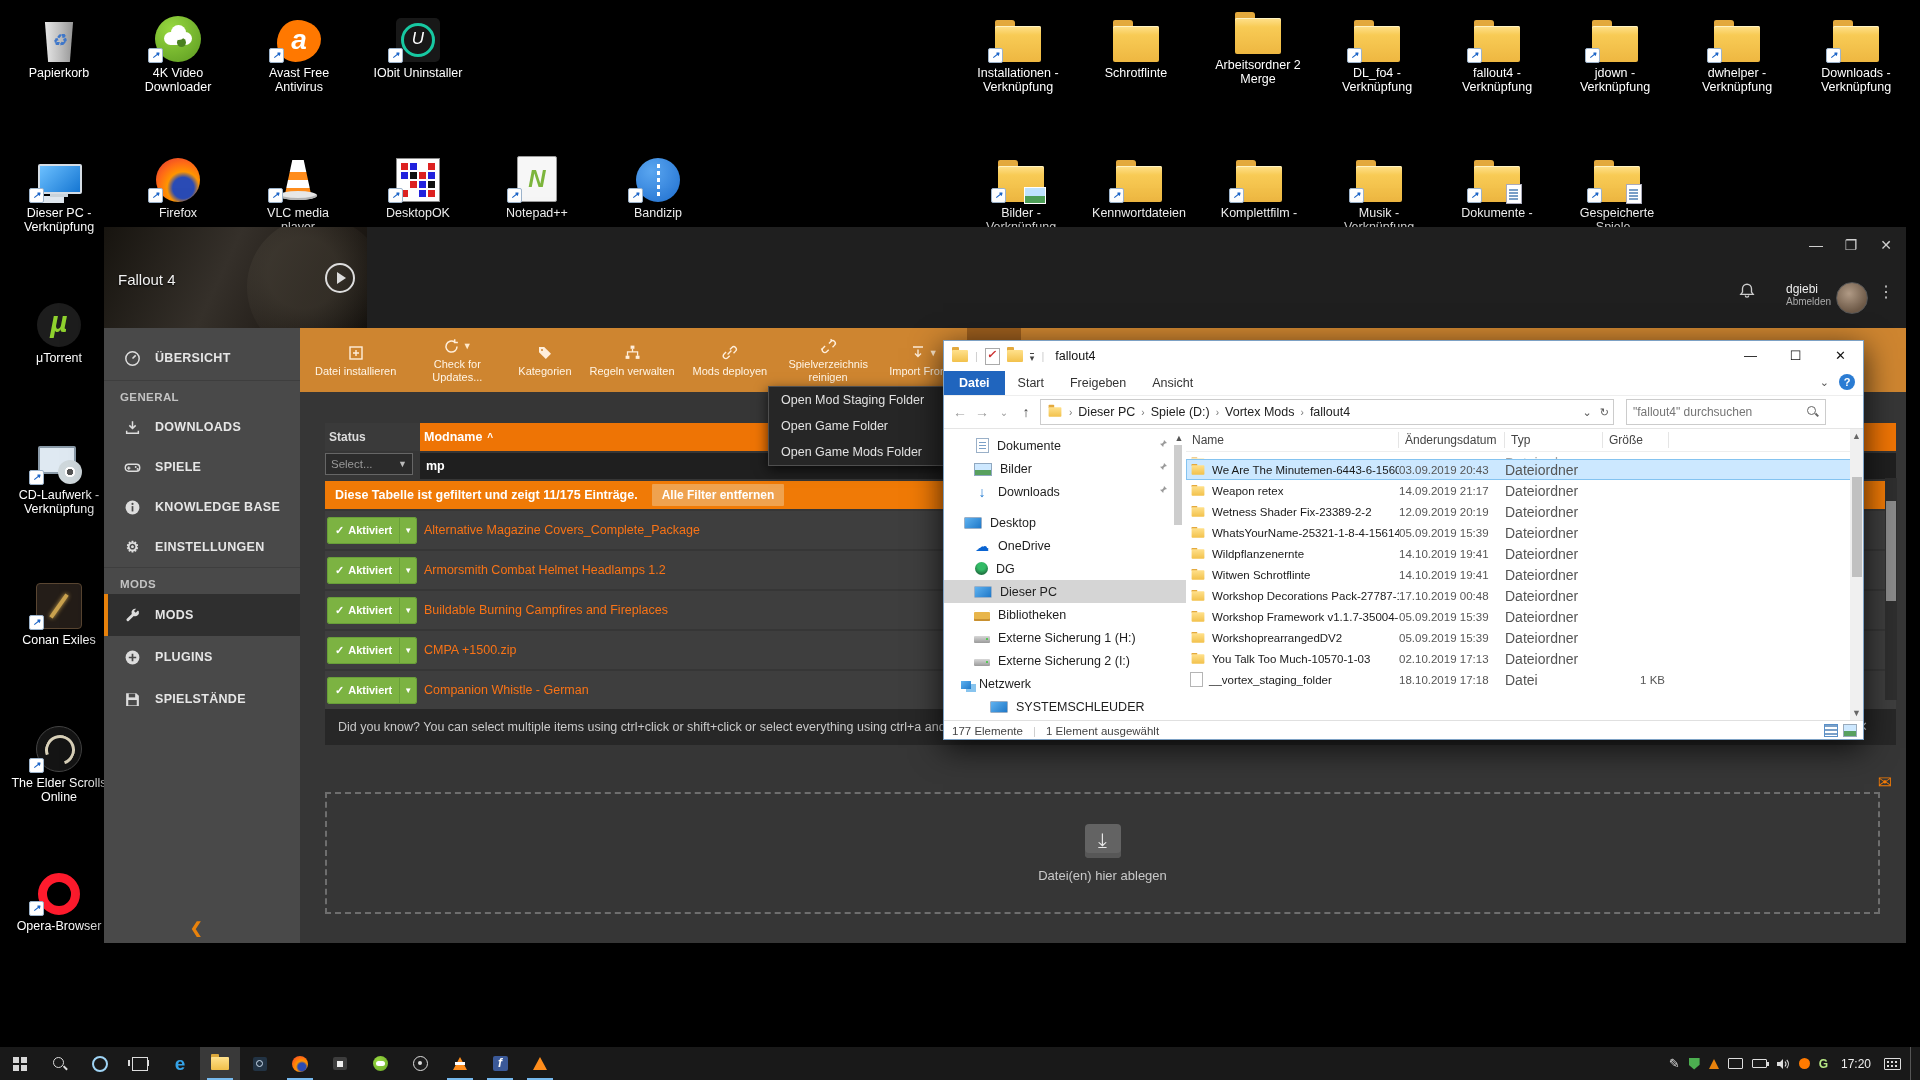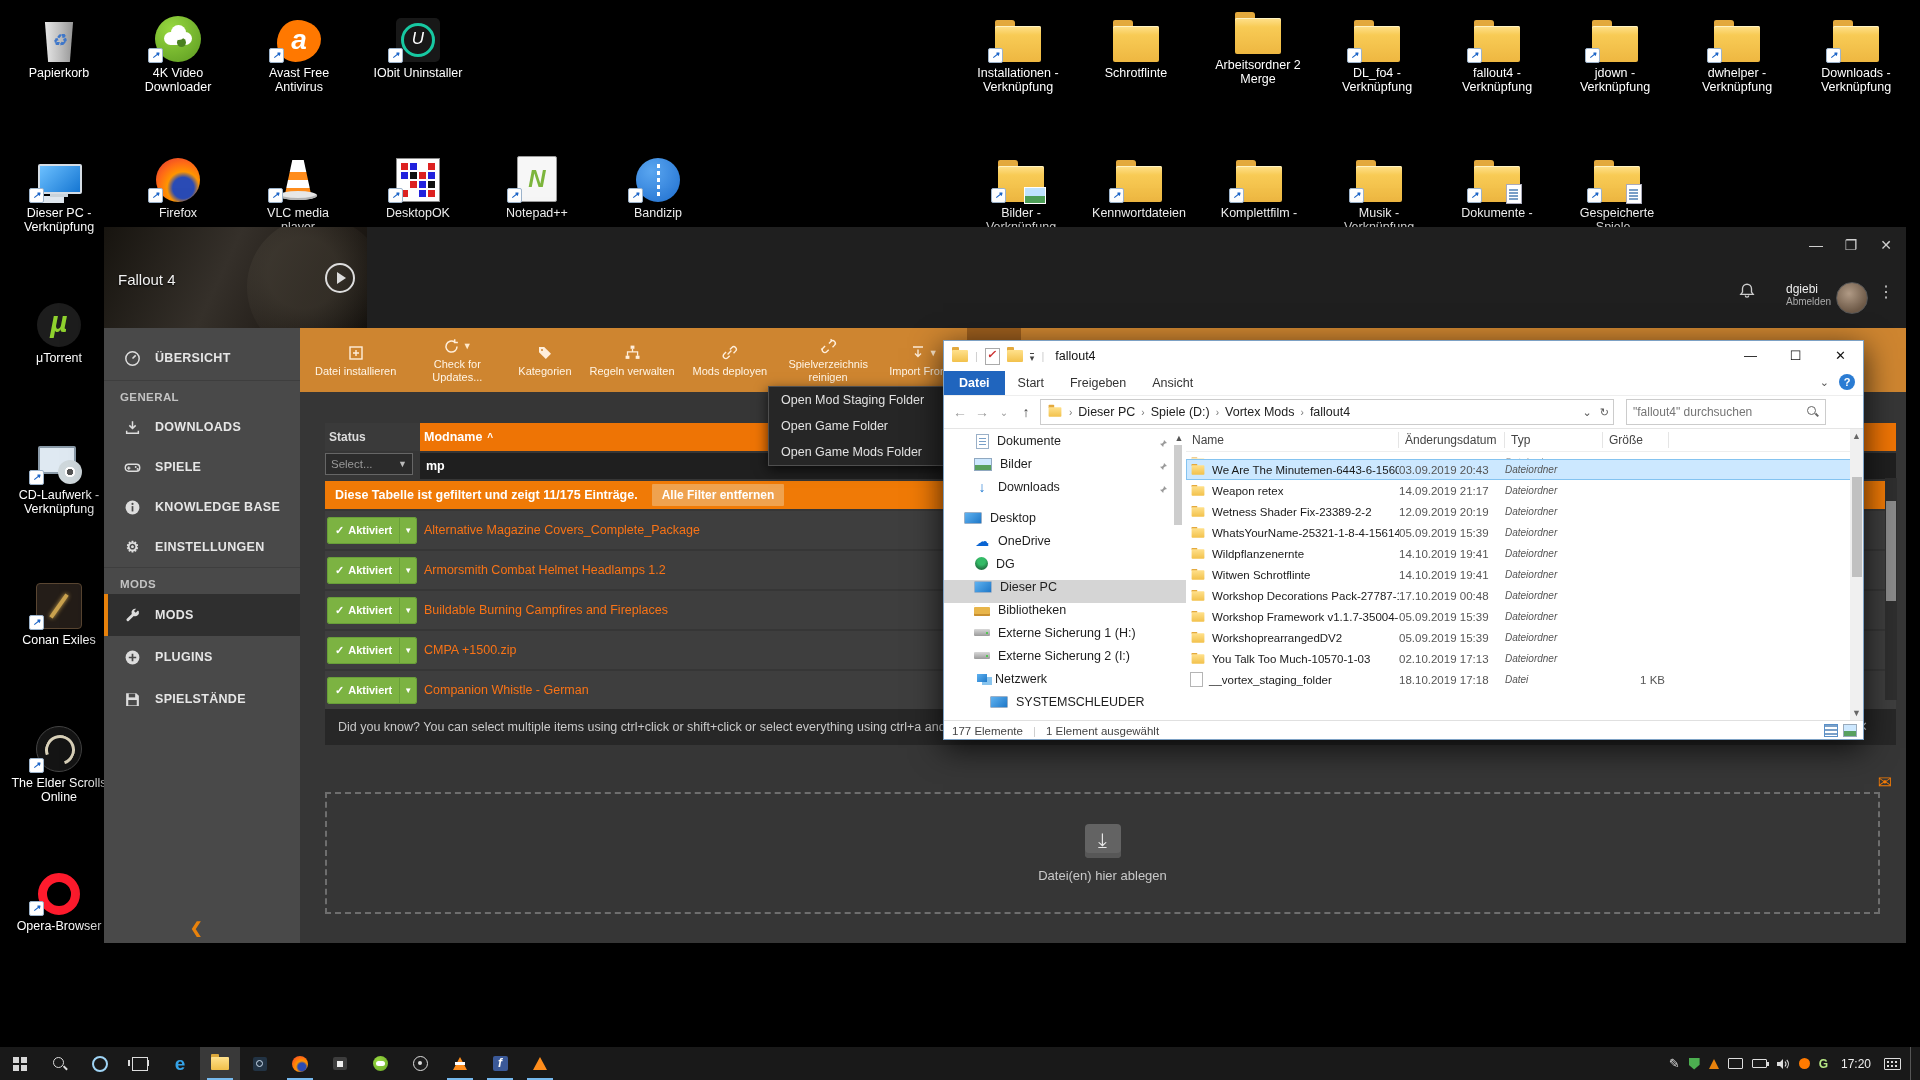--- a/index.html
+++ b/index.html
@@ -142,21 +142,21 @@
   .ex-crumbsep{color:#777;font-size:10px;}
   .ex-crumb{color:#222;font-size:12.5px;}
   .ex-aboxbtns{position:absolute;right:4px;display:flex;gap:8px;color:#555;font-size:11px;}
   .ex-search{flex:none;margin-left:6px;width:198px;height:24px;border:1px solid #ccc;display:flex;align-items:center;position:relative;}
   .ex-search input{border:none;outline:none;width:165px;padding:0 6px;font-size:12px;color:#444;font-family:"Liberation Sans",sans-serif;}
   .ex-mag{position:absolute;right:6px;width:12px;height:12px;}
   .ex-mag::before{content:"";position:absolute;left:0;top:0;width:7px;height:7px;border:1.5px solid #666;border-radius:50%;}
   .ex-mag::after{content:"";position:absolute;left:8px;top:8px;width:4px;height:1.5px;background:#666;transform:rotate(45deg);}
   .ex-content{display:flex;height:291px;}
   .ex-np{width:242px;flex:none;position:relative;padding-top:5px;box-sizing:border-box;overflow:hidden;}
-  .ex-ni{display:flex;height:23px;gap:8px;position:relative;}
+  .ex-ni{display:flex;align-items:center;height:23px;gap:8px;position:relative;}
   .ex-ni .nlbl{color:#1e1e1e;font-size:12.5px;white-space:nowrap;}
   .ex-ni.sel{background:#d5d5d5;}
   .ex-ni .pin{position:absolute;right:18px;top:5px;}
   .ex-npscroll{position:absolute;right:2px;top:4px;width:10px;height:240px;}
   .ex-npscroll .arr{color:#555;font-size:9px;text-align:center;}
   .ex-npscroll .thumb{margin-top:2px;width:8px;height:80px;background:#cdcdcd;}
   .nic{flex:none;width:16px;height:14px;position:relative;}
   .nic-doc{background:#fff;border:1px solid #9ab0c8;width:11px;height:13px;margin-left:2px;}
   .nic-doc::before{content:"";position:absolute;left:2px;top:3px;width:7px;height:1px;background:#7aa0c8;box-shadow:0 3px 0 #7aa0c8,0 6px 0 #7aa0c8;}
   .nic-pic{background:linear-gradient(180deg,#cde8ff 55%,#58a05e 55%);border:1px solid #90a8c0;height:11px;margin-top:1px;}
@@ -169,21 +169,21 @@
   .nic-drv::before{content:"";position:absolute;right:2px;top:2.5px;width:2px;height:2px;border-radius:50%;background:#3c3;}
   .nic-net{background:linear-gradient(135deg,#5fb2f0,#1f78c8);height:8px;width:10px;margin:2px 0 0 1px;box-shadow:5px 3px 0 #88c4ee;}
   .ex-list{flex:1;position:relative;overflow:hidden;}
   .ex-lhead{display:flex;height:22px;align-items:center;border-bottom:1px solid #eee;color:#444;font-size:12px;}
   .ex-lhead .hc{border-right:1px solid #e5e5e5;height:16px;display:flex;align-items:center;padding-left:6px;box-sizing:border-box;}
   .ex-partial{height:7px;overflow:hidden;opacity:.55;}
   .ex-fr{display:flex;align-items:center;height:21px;}
   .ex-fr .fc-name{width:213px;flex:none;display:flex;align-items:center;gap:6px;padding-left:4px;box-sizing:border-box;overflow:hidden;}
   .ex-fr .fc-name span{font-size:11.5px;color:#1a1a1a;white-space:nowrap;}
   .ex-fr .fc-date{width:106px;flex:none;font-size:11.5px;color:#555;}
-  .ex-fr .fc-type{width:98px;flex:none;font-size:10px;color:#555;font-style:italic;}
+  .ex-fr .fc-type{width:98px;flex:none;font-size:14px;color:#555;}
   .ex-fr .fc-size{width:62px;flex:none;font-size:11.5px;color:#555;text-align:right;}
   .ex-fr.sel{background:#cce8ff;outline:1px solid #84c3f0;outline-offset:-1px;}
   .fi-blank{width:11px;height:13px;background:#fff;border:1px solid #b5b5b5;flex:none;}
   .fi-page{width:11px;height:13px;background:#fff;border:1px solid #b5b5b5;flex:none;position:relative;}
   .fi-page::before{content:"";position:absolute;right:-1px;top:-1px;border:3px solid #ddd;border-left-color:transparent;border-bottom-color:transparent;}
   .ex-lscroll{position:absolute;right:0;top:0;width:13px;height:100%;background:#f0f0f0;}
   .ex-lscroll .arr{color:#666;font-size:9px;text-align:center;height:14px;line-height:14px;}
   .ex-lscroll .thumb{position:absolute;left:1.5px;top:48px;width:10px;height:100px;background:#c1c1c1;}
   .ex-lscroll .arrdn{position:absolute;bottom:0;width:100%;}
   .ex-status{height:20px;border-top:1px solid #e0e0e0;display:flex;align-items:center;font-size:11.5px;color:#444;gap:10px;padding-left:8px;position:relative;}
@@ -800,21 +800,21 @@
             <span class="nlbl">Bibliotheken</span>
           </div>
         <div class="ex-ni" style="padding-left:30px">
             <i class="nic nic-drv"></i>
             <span class="nlbl">Externe Sicherung 1 (H:)</span>
           </div>
         <div class="ex-ni" style="padding-left:30px">
             <i class="nic nic-drv"></i>
             <span class="nlbl">Externe Sicherung 2 (I:)</span>
           </div>
-        <div class="ex-ni" style="padding-left:32px">
+        <div class="ex-ni" style="padding-left:16px">
             <i class="nic nic-net"></i>
             <span class="nlbl">Netzwerk</span>
           </div>
         <div class="ex-ni" style="padding-left:46px">
             <i class="nic nic-mon"></i>
             <span class="nlbl">SYSTEMSCHLEUDER</span>
           </div>
         <div class="ex-npscroll">
             <div class="arr">▲</div>
             <div class="thumb"></div>

